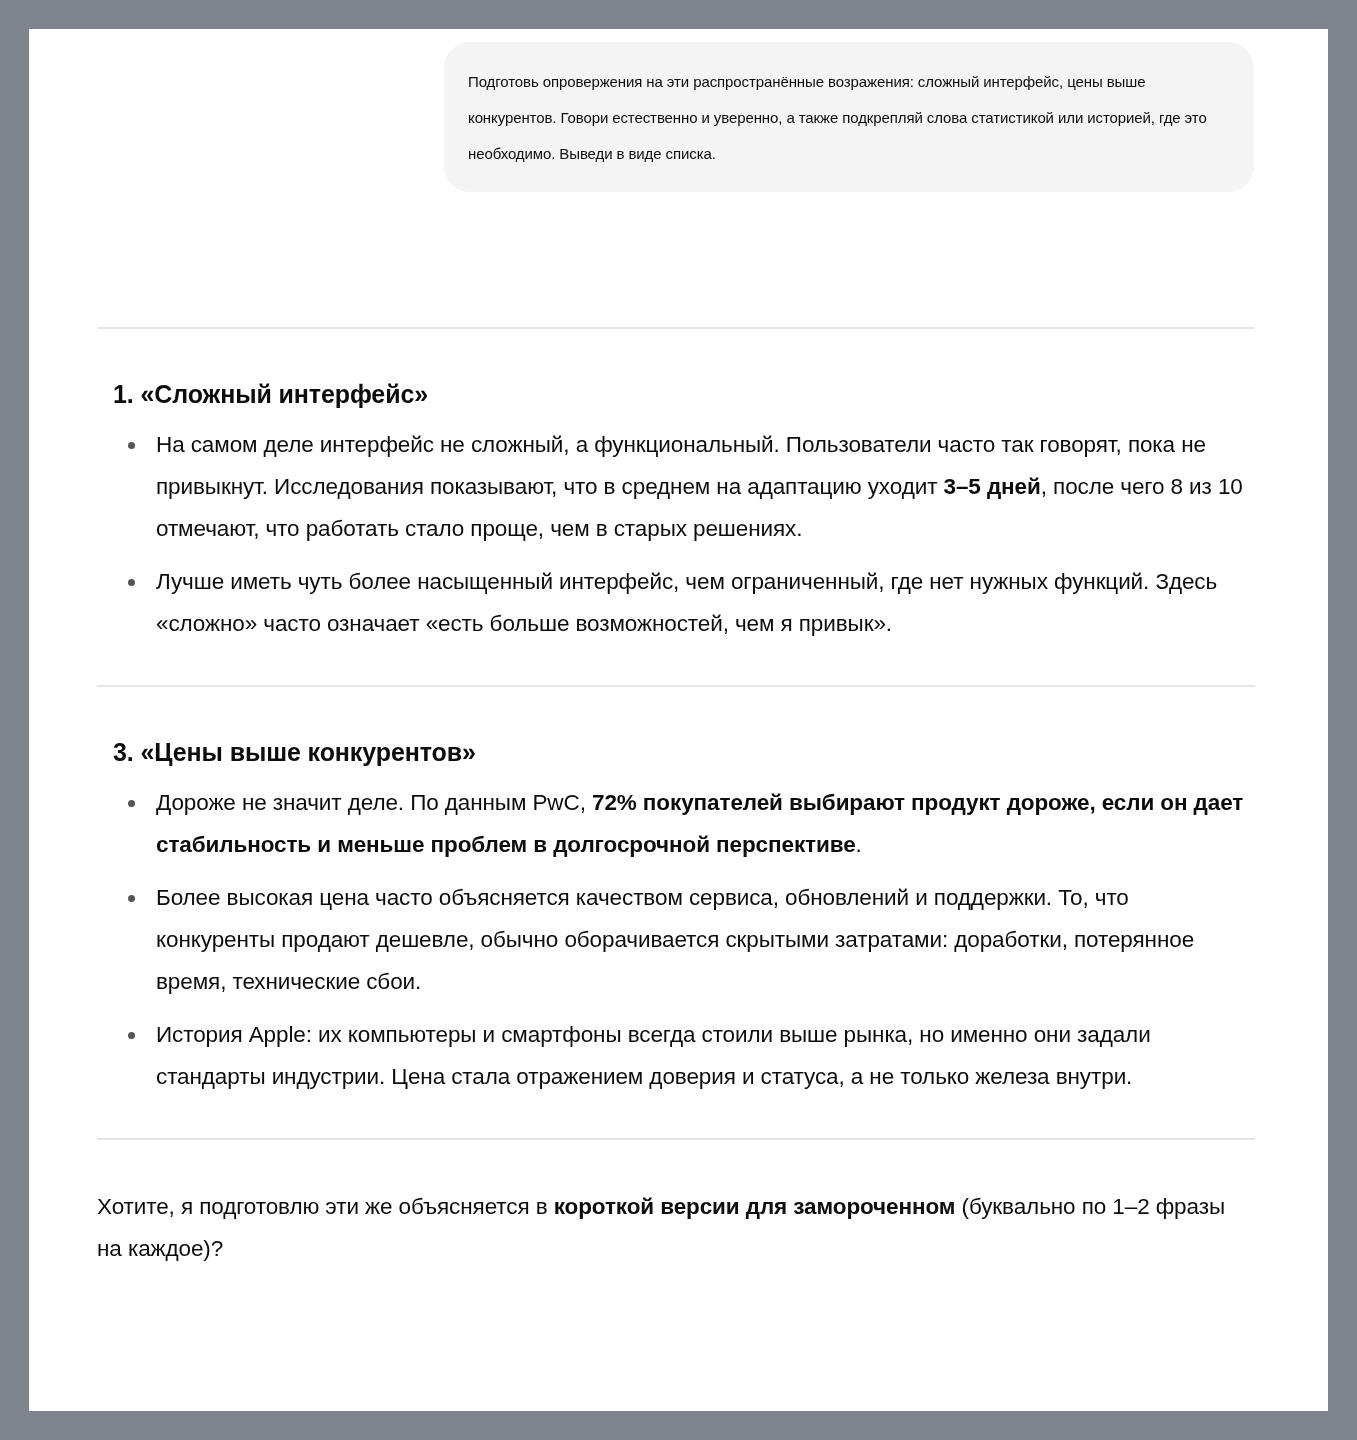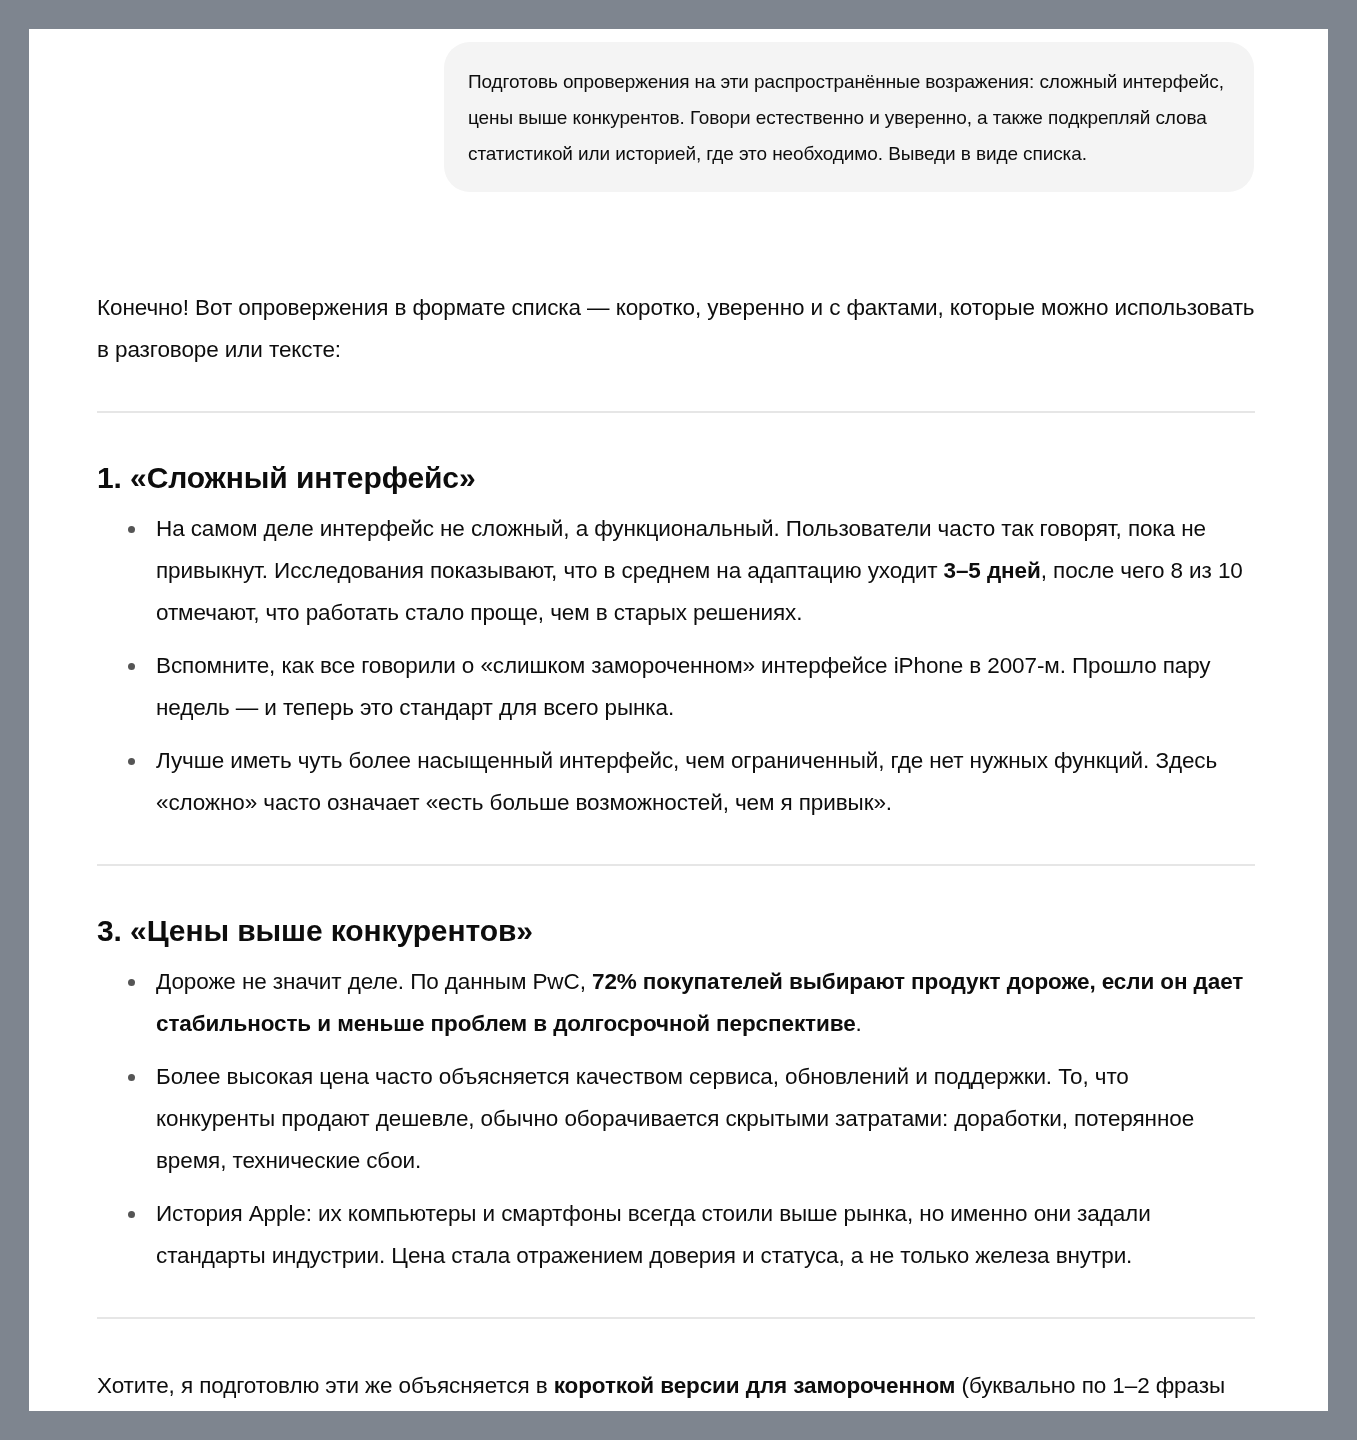--- a/index.html
+++ b/index.html
@@ -19,38 +19,38 @@
       overflow: hidden;
     }
     .user-bubble {
       position: absolute;
       left: 415px; top: 13px;
       width: 810px;
       box-sizing: border-box;
       background: #f4f4f4;
       border-radius: 26px;
       padding: 22px 24px 20px 24px;
-      font-size: 19px;
+      font-size: 15px;
       line-height: 36px;
       letter-spacing: -0.1px;
     }
     .assistant {
       position: absolute;
       left: 68px; top: 258px;
       width: 1158px;
       font-size: 22.5px;
       line-height: 42px;
       letter-spacing: -0.1px;
     }
     .intro { margin: 0; }
     .hr { height: 2px; background: #e6e6e6; border: 0; margin: 0; }
     .hr.first { margin-top: 40px; }
     .section-title {
-      font-size: 30px; font-weight: bold;
-      margin: 46px 0 0 0; line-height: 38px;
+      font-size: 25px; font-weight: bold;
+      margin: 46px 0 0 16px; line-height: 38px;
     }
     ul.points { list-style: none; margin: 4px 0 0 0; padding: 0 0 0 48px; }
     ul.points li { position: relative; margin: 11px; }
     ul.points li::before {
       content: ""; position: absolute;
       left: -28px; top: 18px;
       width: 7px; height: 7px; border-radius: 50%;
       background: #555;
     }
     .sec-end { margin-top: 40px; }
@@ -60,29 +60,27 @@
 </head>
 <body>
 
 <div class="card">
 
   <div class="user-bubble">
     <span>Подготовь опровержения на эти распространённые возражения: сложный интерфейс, цены выше конкурентов. Говори естественно и уверенно, а также подкрепляй слова статистикой или историей, где это необходимо. Выведи в виде списка.</span>
   </div>
 
   <div class="assistant">
-    <p class="intro">Конечно! Вот опровержения в формате списка — коротко, уверенно и с фактами, которые можно использовать в разговоре или тексте:</p>
 
     <hr class="hr first">
 
     <div class="section">
       <div class="section-title">1. «Сложный интерфейс»</div>
       <ul class="points">
         <li><span>На самом деле интерфейс не сложный, а функциональный. Пользователи часто так говорят, пока не привыкнут. Исследования показывают, что в среднем на адаптацию уходит </span><b>3–5 дней</b><span>, после чего 8 из 10 отмечают, что работать стало проще, чем в старых решениях.</span></li>
-        <li><span>Вспомните, как все говорили о «слишком замороченном» интерфейсе iPhone в 2007-м. Прошло пару недель — и теперь это стандарт для всего рынка.</span></li>
         <li><span>Лучше иметь чуть более насыщенный интерфейс, чем ограниченный, где нет нужных функций. Здесь «сложно» часто означает «есть больше возможностей, чем я привык».</span></li>
       </ul>
     </div>
 
     <hr class="hr sec-end">
 
     <div class="section">
       <div class="section-title">3. «Цены выше конкурентов»</div>
       <ul class="points">
         <li><span>Дороже не значит деле. По данным PwC, </span><b>72% покупателей выбирают продукт дороже, если он дает стабильность и меньше проблем в долгосрочной перспективе</b><span>.</span></li>

